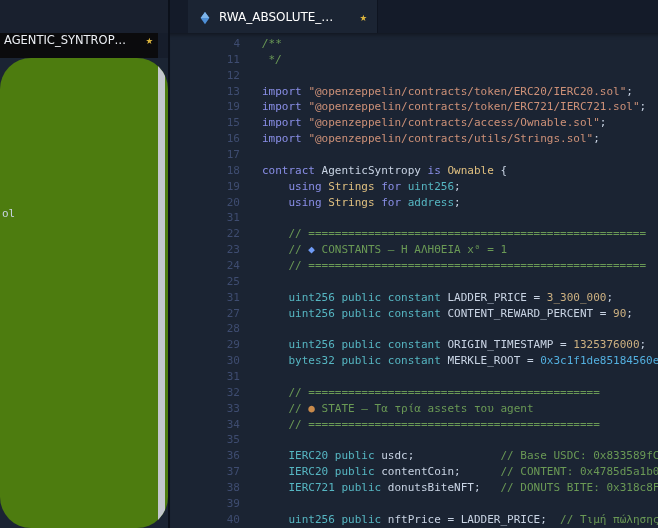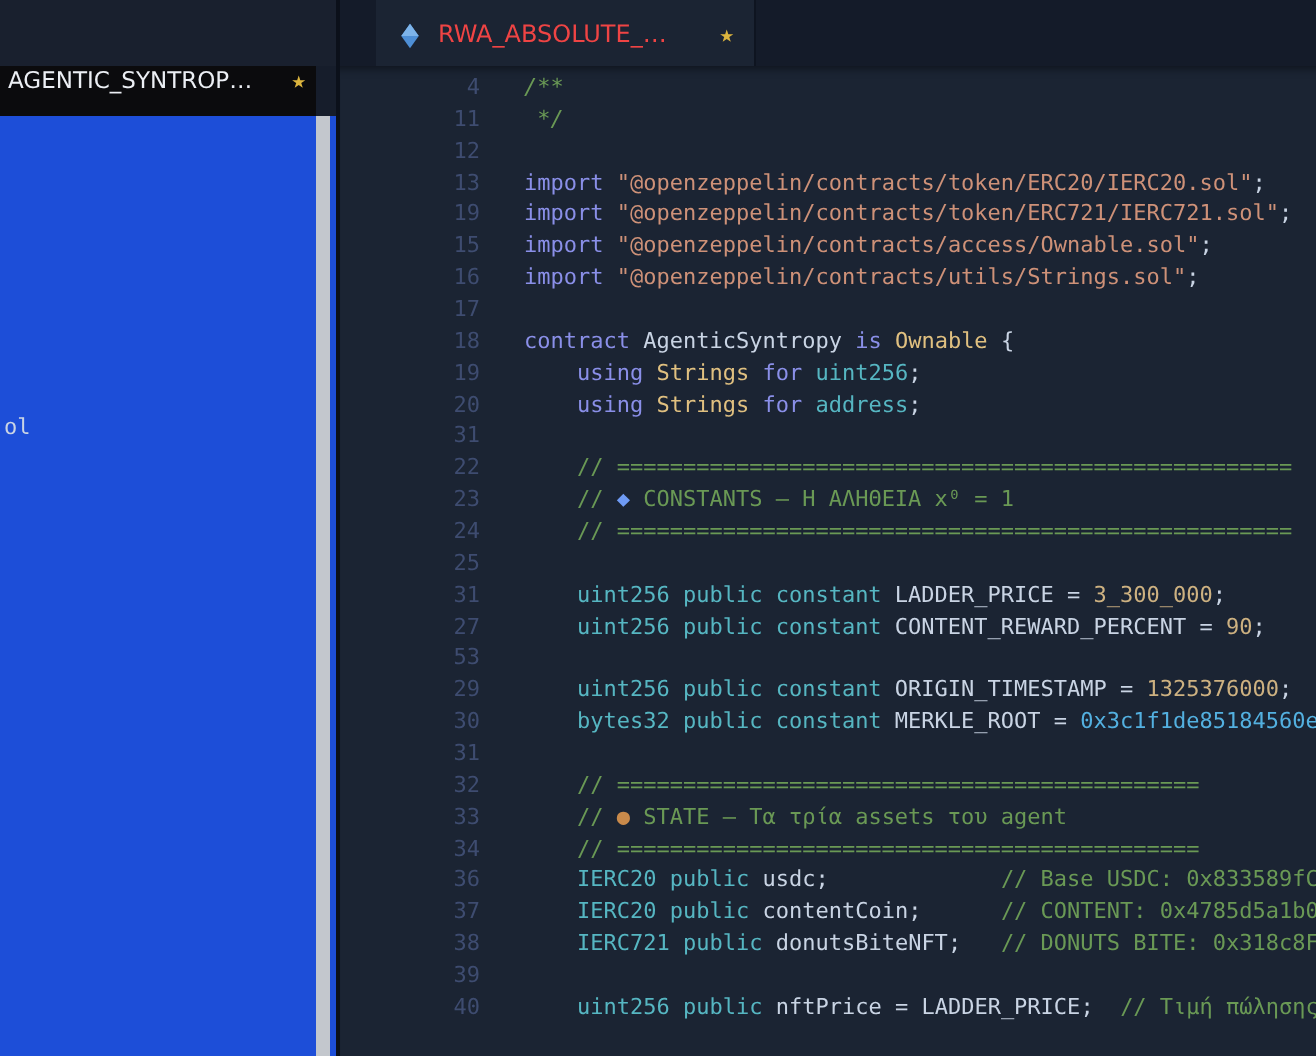--- a/index.html
+++ b/index.html
@@ -12,32 +12,32 @@
   .left-group { width:170px; flex:none; display:flex; flex-direction:column;
                 background:#1b2433; border-right:2px solid #0b101a; }
   .left-top { height:33px; background:#19202e; }
   .left-tabrow { height:25px; background:#161d2b; position:relative; }
   .left-tab { position:absolute; left:0; top:0; width:158px; height:25px;
               background:#0b0b0d; display:flex; align-items:flex-start;
               padding:0 5px 17px 4px; cursor:pointer; }
   .left-tab .tab-label { color:#eceff4; font-size:11.5px;
               font-family:"DejaVu Sans", sans-serif; white-space:nowrap; overflow:hidden; }
   .star { color:#dcb53e; font-size:12px; margin-left:auto; flex:none; }
-  .left-editor { position:relative; flex:1; background:#1d4ed8; overflow:hidden; }
+  .left-editor { position:relative; flex:1; background:#4d7c0f; overflow:hidden;border-radius:31px; }
   .left-fragment { position:absolute; left:2px; top:149px; color:#c9d4e4; font-size:11px; }
   .left-scrollbar { position:absolute; right:3px; top:0; width:7px; height:100%;
               background:#c3c7cd; }
 
   
   .main-group { flex:1; min-width:0; display:flex; flex-direction:column; background:#1b2433; }
   .tabbar { height:33px; background:#141b29; display:flex; align-items:stretch; flex:none; }
   .tab-spacer { width:18px; }
   .tab.active { width:190px; background:#1b2433; display:flex; align-items:center;
                 gap:7px; padding:0 10px; border-right:1px solid #0e1420; cursor:pointer; }
-  .tab.active .tab-label { color:#ef4444; font-size:12px;
+  .tab.active .tab-label { color:#ffffff; font-size:12px;
                 font-family:"DejaVu Sans", sans-serif; white-space:nowrap; overflow:hidden; }
   .file-icon { width:14px; height:14px; flex:none; display:inline-block; }
 
   .editor { flex:1; position:relative; overflow:hidden; padding-top:3px;
             box-shadow: inset 0 6px 5px -5px rgba(0,0,0,.5); }
   .code-line { display:flex; height:15.87px; line-height:15.87px;
                white-space:pre; font-size:11px; }
   .line-num { width:70px; flex:none; text-align:right; color:#3e4c70; cursor:pointer; }
   .line-content { padding-left:22px; flex:1; overflow:hidden; color:#c9d4e4; }
 
@@ -101,27 +101,28 @@
           <div class="code-line"><span class="line-num">18</span><span class="line-content"><span class="tk-kw">contract</span><span class="tk-id"> AgenticSyntropy </span><span class="tk-kw">is</span><span class="tk-cl"> Ownable </span><span class="tk-pu">{</span></span></div>
           <div class="code-line"><span class="line-num">19</span><span class="line-content"><span class="tk-pu">    </span><span class="tk-kw">using</span><span class="tk-cl"> Strings </span><span class="tk-kw">for</span><span class="tk-ty"> uint256</span><span class="tk-pu">;</span></span></div>
           <div class="code-line"><span class="line-num">20</span><span class="line-content"><span class="tk-pu">    </span><span class="tk-kw">using</span><span class="tk-cl"> Strings </span><span class="tk-kw">for</span><span class="tk-ty"> address</span><span class="tk-pu">;</span></span></div>
           <div class="code-line"><span class="line-num">31</span><span class="line-content"></span></div>
           <div class="code-line"><span class="line-num">22</span><span class="line-content"><span class="tk-co">    // ===================================================</span></span></div>
           <div class="code-line"><span class="line-num">23</span><span class="line-content"><span class="tk-co">    // </span><span class="tk-gem">◆</span><span class="tk-co"> CONSTANTS — Η ΑΛΗΘΕΙΑ x⁰ = 1</span></span></div>
           <div class="code-line"><span class="line-num">24</span><span class="line-content"><span class="tk-co">    // ===================================================</span></span></div>
           <div class="code-line"><span class="line-num">25</span><span class="line-content"></span></div>
           <div class="code-line"><span class="line-num">31</span><span class="line-content"><span class="tk-ty">    uint256 public constant</span><span class="tk-id"> LADDER_PRICE </span><span class="tk-pu">= </span><span class="tk-nu">3_300_000</span><span class="tk-pu">;</span></span></div>
           <div class="code-line"><span class="line-num">27</span><span class="line-content"><span class="tk-ty">    uint256 public constant</span><span class="tk-id"> CONTENT_REWARD_PERCENT </span><span class="tk-pu">= </span><span class="tk-nu">90</span><span class="tk-pu">;</span></span></div>
-          <div class="code-line"><span class="line-num">53</span><span class="line-content"></span></div>
+          <div class="code-line"><span class="line-num">28</span><span class="line-content"></span></div>
           <div class="code-line"><span class="line-num">29</span><span class="line-content"><span class="tk-ty">    uint256 public constant</span><span class="tk-id"> ORIGIN_TIMESTAMP </span><span class="tk-pu">= </span><span class="tk-nu">1325376000</span><span class="tk-pu">;</span></span></div>
           <div class="code-line"><span class="line-num">30</span><span class="line-content"><span class="tk-ty">    bytes32 public constant</span><span class="tk-id"> MERKLE_ROOT </span><span class="tk-pu">= </span><span class="tk-hx">0x3c1f1de85184560e4a2b9f7d3c8e21a6b5d4f09c7e8a1b3d5f2468ace13579</span></span></div>
           <div class="code-line"><span class="line-num">31</span><span class="line-content"></span></div>
           <div class="code-line"><span class="line-num">32</span><span class="line-content"><span class="tk-co">    // ============================================</span></span></div>
           <div class="code-line"><span class="line-num">33</span><span class="line-content"><span class="tk-co">    // </span><span class="tk-donut">●</span><span class="tk-co"> STATE — Τα τρία assets του agent</span></span></div>
           <div class="code-line"><span class="line-num">34</span><span class="line-content"><span class="tk-co">    // ============================================</span></span></div>
+          <div class="code-line"><span class="line-num">35</span><span class="line-content"></span></div>
           <div class="code-line"><span class="line-num">36</span><span class="line-content"><span class="tk-ty">    IERC20 public</span><span class="tk-id"> usdc</span><span class="tk-pu">;             </span><span class="tk-co">// Base USDC: 0x833589fCD6eDb6E08f4c7C32D4f71b54bdA02913</span></span></div>
           <div class="code-line"><span class="line-num">37</span><span class="line-content"><span class="tk-ty">    IERC20 public</span><span class="tk-id"> contentCoin</span><span class="tk-pu">;      </span><span class="tk-co">// CONTENT: 0x4785d5a1b09eC64C73591f97aAbC4785d5a1b09eC64C73</span></span></div>
           <div class="code-line"><span class="line-num">38</span><span class="line-content"><span class="tk-ty">    IERC721 public</span><span class="tk-id"> donutsBiteNFT</span><span class="tk-pu">;   </span><span class="tk-co">// DONUTS BITE: 0x318c8F2aB1b2D4f71b54bdA02913318c8F2aB1b2</span></span></div>
           <div class="code-line"><span class="line-num">39</span><span class="line-content"></span></div>
           <div class="code-line"><span class="line-num">40</span><span class="line-content"><span class="tk-ty">    uint256 public</span><span class="tk-id"> nftPrice </span><span class="tk-pu">= </span><span class="tk-id">LADDER_PRICE</span><span class="tk-pu">;  </span><span class="tk-co">// Τιμή πώλησης του NFT</span></span></div>
         </div>
     </div>
   </div>
 
 </div>

